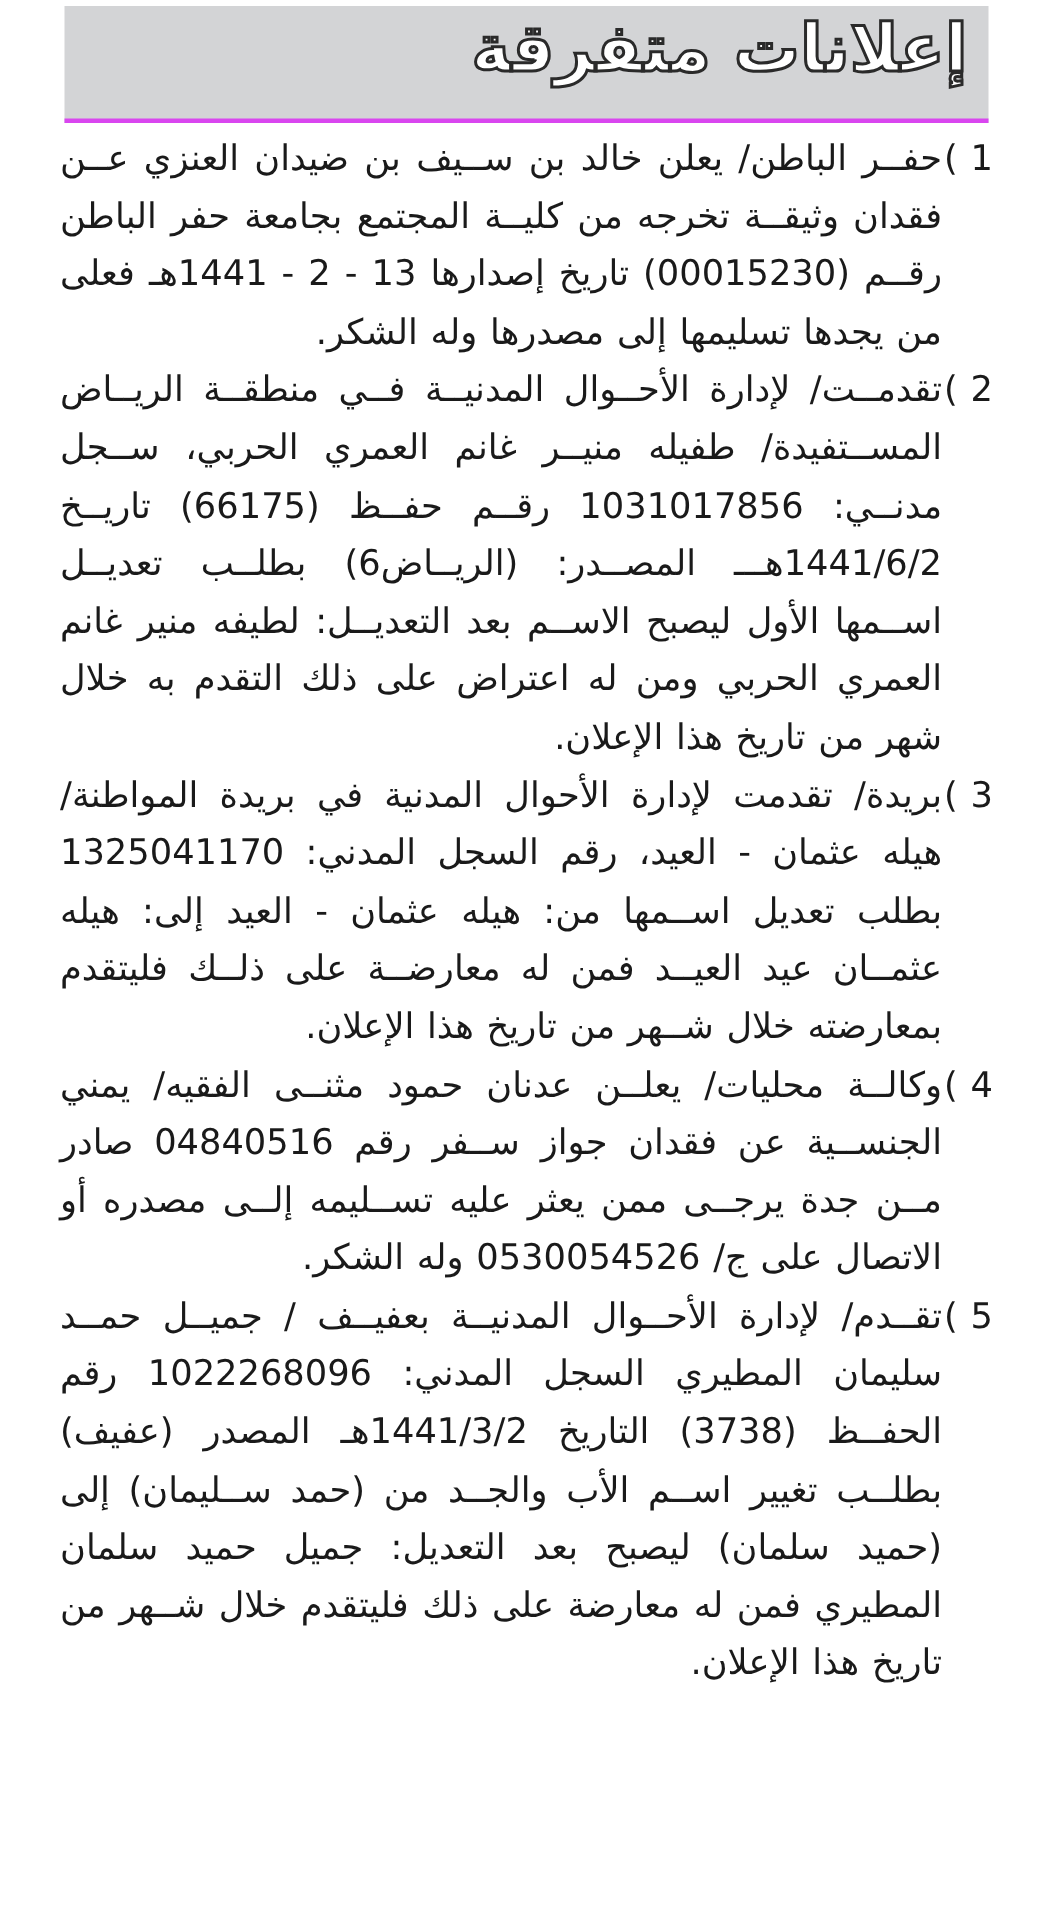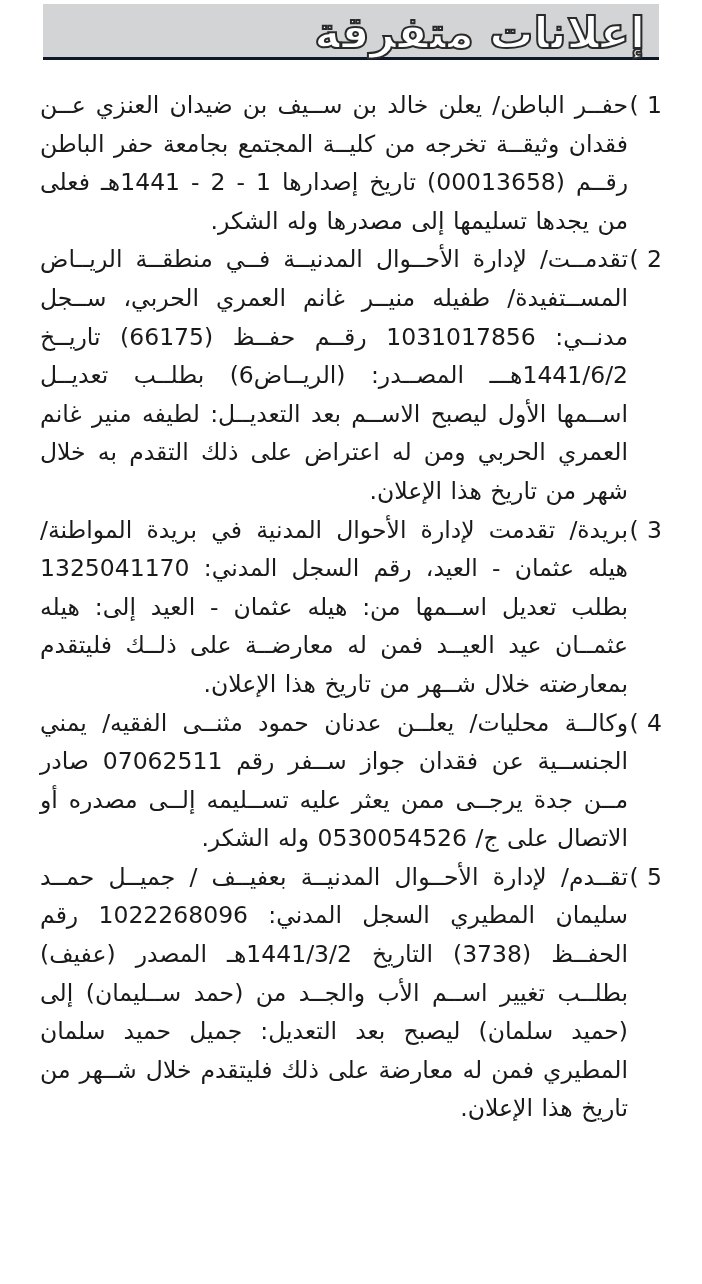--- a/index.html
+++ b/index.html
@@ -13,23 +13,23 @@
       position: relative;
       overflow: hidden;
       font-family: "DejaVu Sans", sans-serif;
       color: #1a1a1a;
     }
     .header {
       position: absolute;
       left: 43px;
       top: 4px;
       width: 616px;
-      height: 56px;
+      height: 78px;
       background: #d3d4d6;
-      border-bottom: 3px solid #0f172a;
+      border-bottom: 3px solid #d946ef;
       box-sizing: border-box;
     }
     .header-title {
       position: absolute;
       right: 14px;
       top: 2px;
       font-family: "DejaVu Sans", sans-serif;
       font-weight: bold;
       font-size: 44px;
       line-height: 54px;
@@ -71,31 +71,31 @@
 </head>
 <body>
 
 <div class="header">
   <div class="header-title">إعلانات متفرقة</div>
 </div>
 
 <div class="ads">
   <div class="ad">
     <span class="ad-num">1 )</span>
-    <span class="ad-body">حفــر الباطن/ يعلن خالد بن ســيف بن ضيدان العنزي عــن فقدان وثيقــة تخرجه من كليــة المجتمع بجامعة حفر الباطن رقــم (00013658) تاريخ إصدارها 1 - 2 - 1441هـ فعلى من يجدها تسليمها إلى مصدرها وله الشكر.</span>
+    <span class="ad-body">حفــر الباطن/ يعلن خالد بن ســيف بن ضيدان العنزي عــن فقدان وثيقــة تخرجه من كليــة المجتمع بجامعة حفر الباطن رقــم (00015230) تاريخ إصدارها 13 - 2 - 1441هـ فعلى من يجدها تسليمها إلى مصدرها وله الشكر.</span>
   </div>
   <div class="ad">
     <span class="ad-num">2 )</span>
     <span class="ad-body">تقدمــت/ لإدارة الأحــوال المدنيــة فــي منطقــة الريــاض المســتفيدة/ طفيله منيــر غانم العمري الحربي، ســجل مدنــي: 1031017856 رقــم حفــظ (66175) تاريــخ 1441/6/2هـــ المصــدر: (الريــاض6) بطلــب تعديــل اســمها الأول ليصبح الاســم بعد التعديــل: لطيفه منير غانم العمري الحربي ومن له اعتراض على ذلك التقدم به خلال شهر من تاريخ هذا الإعلان.</span>
   </div>
   <div class="ad">
     <span class="ad-num">3 )</span>
     <span class="ad-body">بريدة/ تقدمت لإدارة الأحوال المدنية في بريدة المواطنة/ هيله عثمان - العيد، رقم السجل المدني: 1325041170 بطلب تعديل اســمها من: هيله عثمان - العيد إلى: هيله عثمــان عيد العيــد فمن له معارضــة على ذلــك فليتقدم بمعارضته خلال شــهر من تاريخ هذا الإعلان.</span>
   </div>
   <div class="ad">
     <span class="ad-num">4 )</span>
-    <span class="ad-body">وكالــة محليات/ يعلــن عدنان حمود مثنــى الفقيه/ يمني الجنســية عن فقدان جواز ســفر رقم 07062511 صادر مــن جدة يرجــى ممن يعثر عليه تســليمه إلــى مصدره أو الاتصال على ج/ 0530054526 وله الشكر.</span>
+    <span class="ad-body">وكالــة محليات/ يعلــن عدنان حمود مثنــى الفقيه/ يمني الجنســية عن فقدان جواز ســفر رقم 04840516 صادر مــن جدة يرجــى ممن يعثر عليه تســليمه إلــى مصدره أو الاتصال على ج/ 0530054526 وله الشكر.</span>
   </div>
   <div class="ad">
     <span class="ad-num">5 )</span>
     <span class="ad-body">تقــدم/ لإدارة الأحــوال المدنيــة بعفيــف / جميــل حمــد سليمان المطيري السجل المدني: 1022268096 رقم الحفــظ (3738) التاريخ 1441/3/2هـ المصدر (عفيف) بطلــب تغيير اســم الأب والجــد من (حمد ســليمان) إلى (حميد سلمان) ليصبح بعد التعديل: جميل حميد سلمان المطيري فمن له معارضة على ذلك فليتقدم خلال شــهر من تاريخ هذا الإعلان.</span>
   </div>
 </div>
 
 </body></html>

